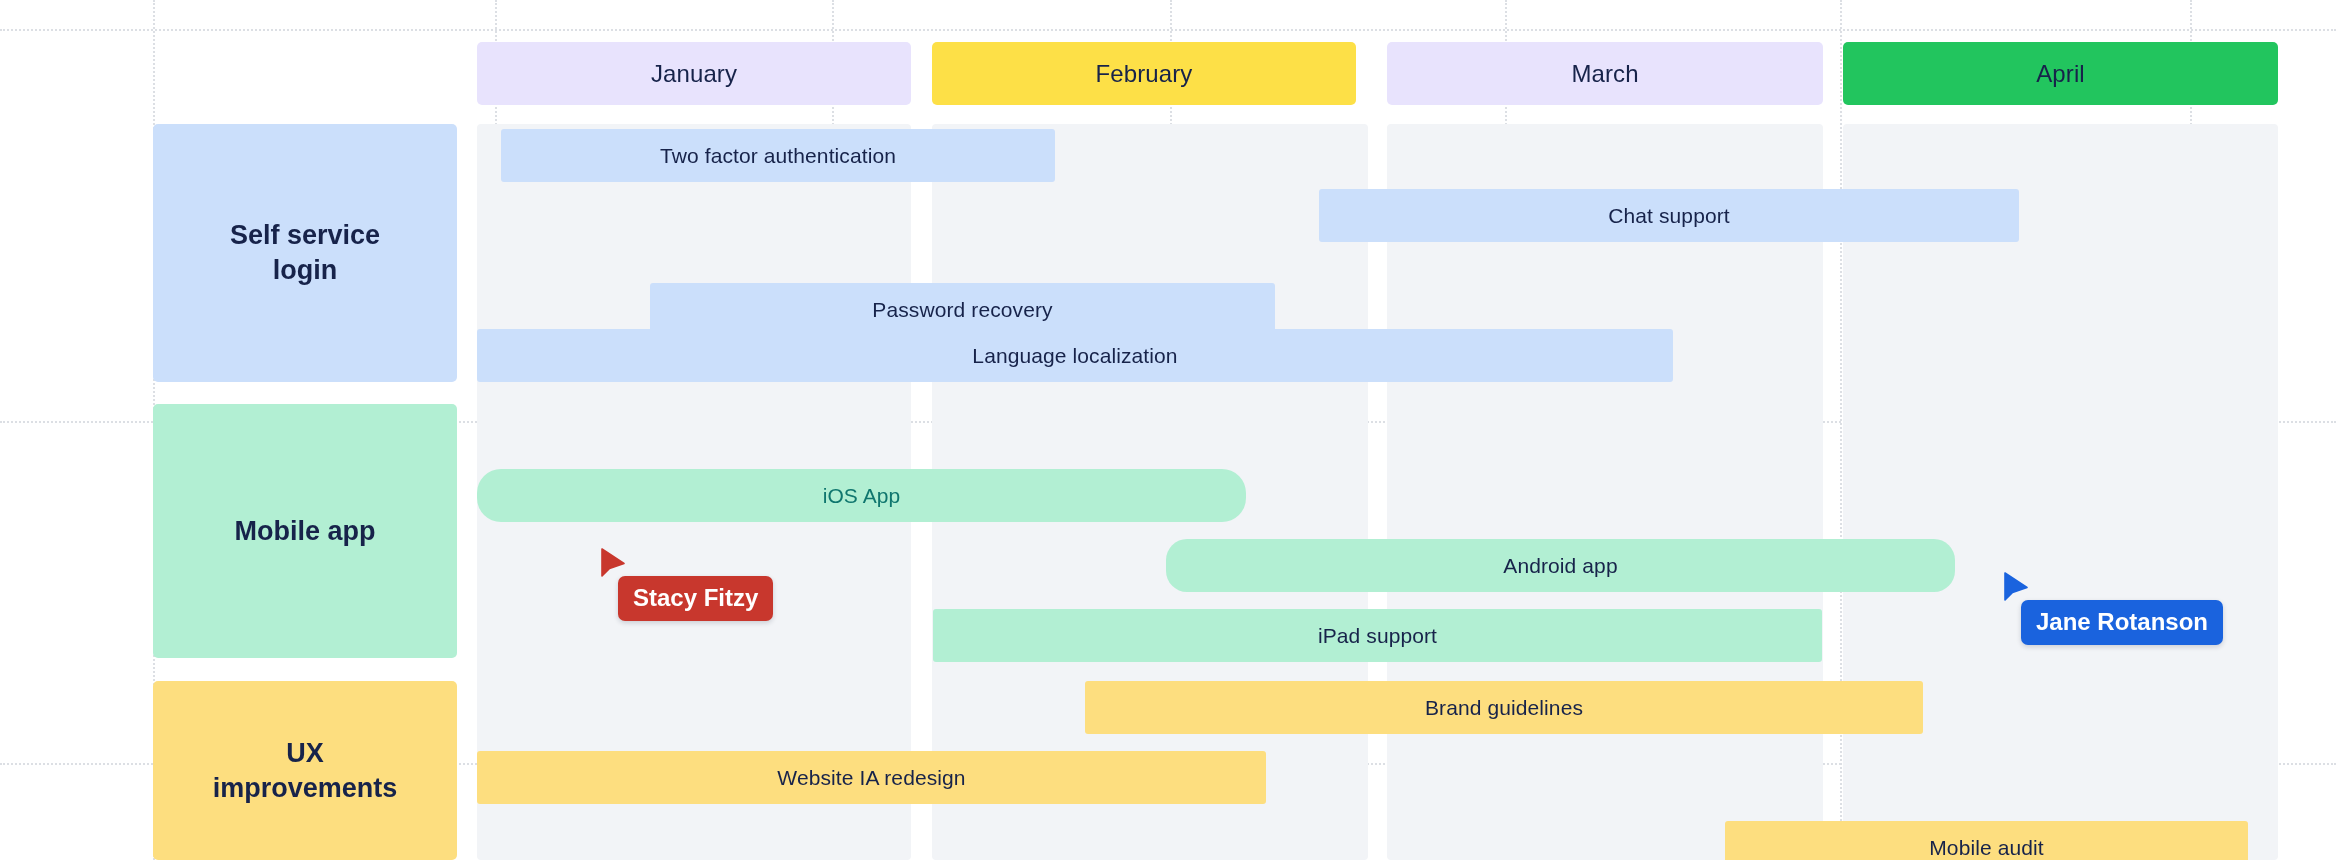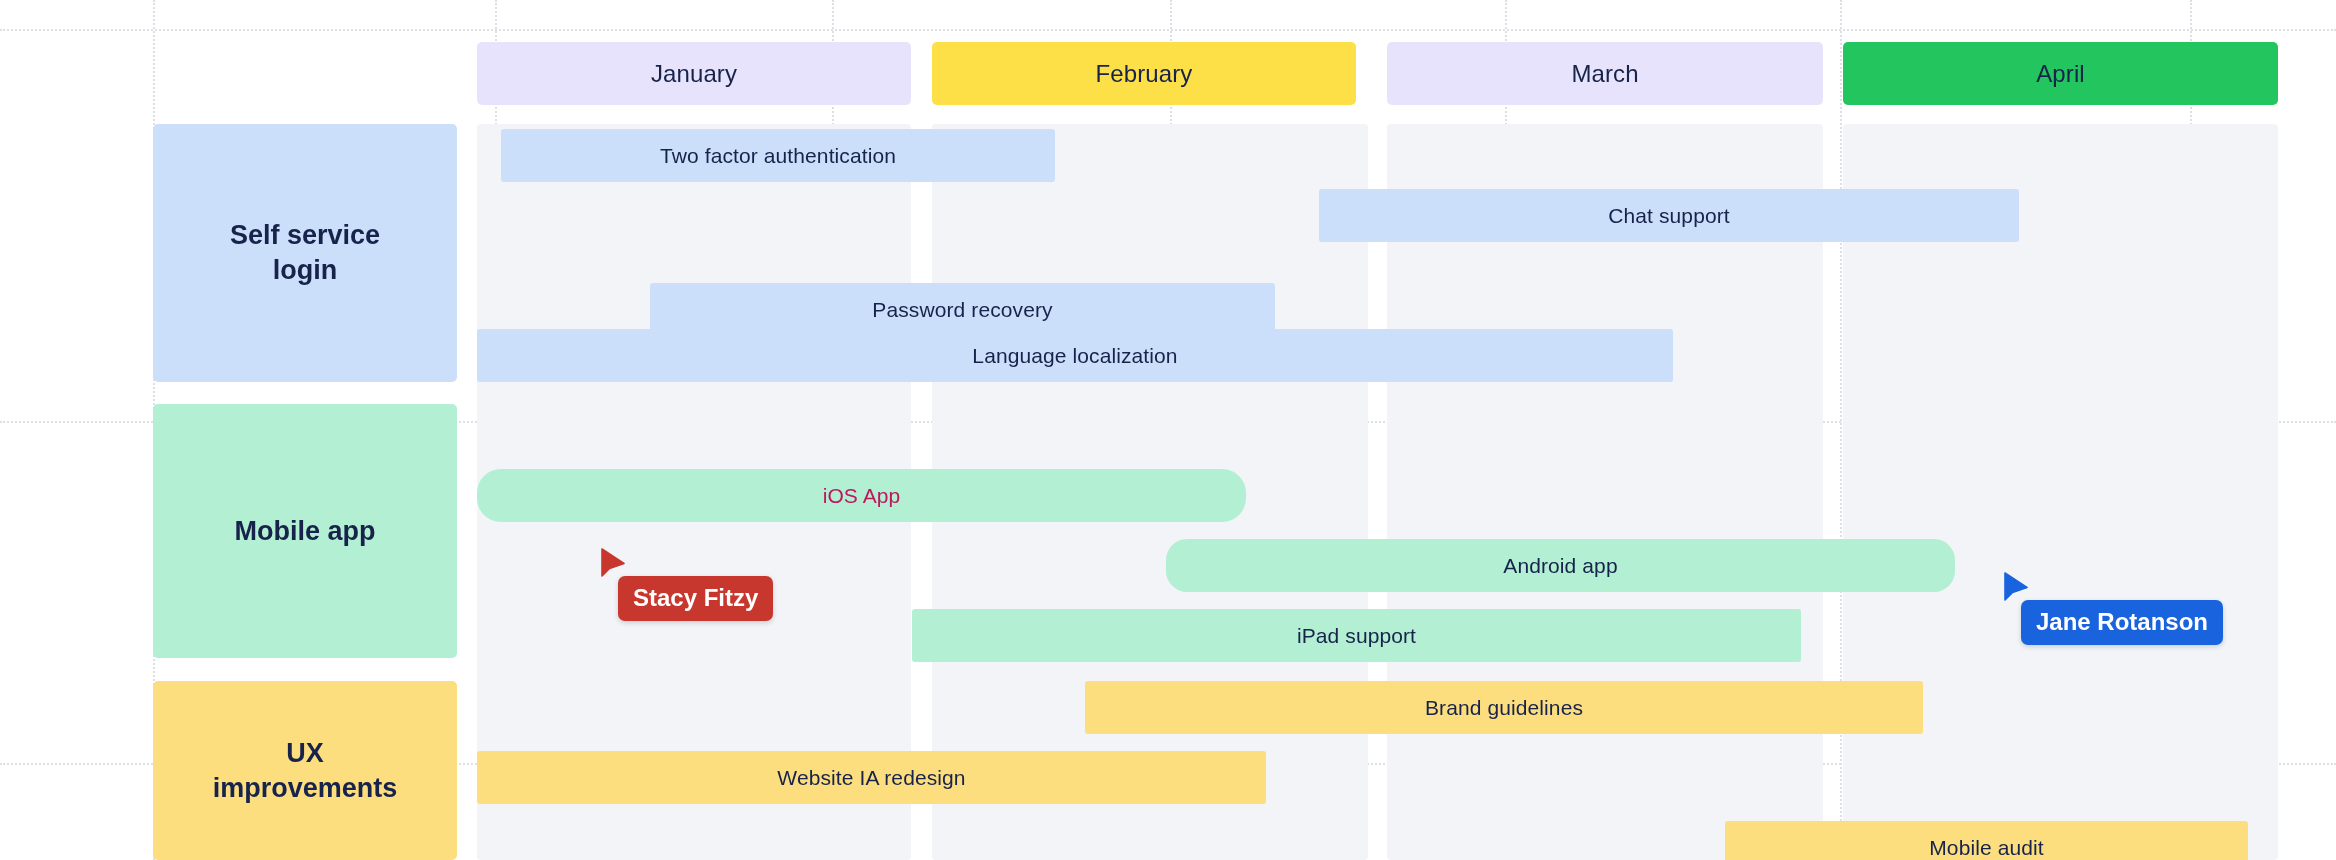--- a/index.html
+++ b/index.html
@@ -181,27 +181,27 @@
       </div>
       <div class="task-bar" style="left: 1319px; width: 700px; top: 189px; background: rgb(203, 223, 251); color: rgb(23, 35, 74);">
         <span>Chat support</span>
       </div>
       <div class="task-bar" style="left: 650px; width: 625px; top: 259px; background: rgb(203, 223, 251); color: rgb(23, 35, 74); margin-top: 24px;">
         <span>Password recovery</span>
       </div>
       <div class="task-bar" style="left: 477px; width: 1196px; top: 329px; background: rgb(203, 223, 251); color: rgb(23, 35, 74);">
         <span>Language localization</span>
       </div>
-      <div class="task-bar" style="left: 477px; width: 769px; top: 469px; background: rgb(178, 239, 211); color: #be185d; border-radius: 24px;">
+      <div class="task-bar" style="left: 477px; width: 769px; top: 469px; background: rgb(178, 239, 211); color: #0f766e; border-radius: 24px;">
         <span>iOS App</span>
       </div>
       <div class="task-bar" style="left: 1166px; width: 789px; top: 539px; background: rgb(178, 239, 211); color: rgb(23, 35, 74); border-radius: 21px;">
         <span>Android app</span>
       </div>
-      <div class="task-bar" style="left: 912px; width: 889px; top: 609px; background: rgb(178, 239, 211); color: rgb(23, 35, 74);">
+      <div class="task-bar" style="left: 933px; width: 889px; top: 609px; background: rgb(178, 239, 211); color: rgb(23, 35, 74);">
         <span>iPad support</span>
       </div>
       <div class="task-bar" style="left: 1085px; width: 838px; top: 681px; background: rgb(253, 222, 127); color: rgb(23, 35, 74);">
         <span>Brand guidelines</span>
       </div>
       <div class="task-bar" style="left: 477px; width: 789px; top: 751px; background: rgb(253, 222, 127); color: rgb(23, 35, 74);">
         <span>Website IA redesign</span>
       </div>
       <div class="task-bar" style="left: 1725px; width: 523px; top: 821px; background: rgb(253, 222, 127); color: rgb(23, 35, 74);">
         <span>Mobile audit</span>

